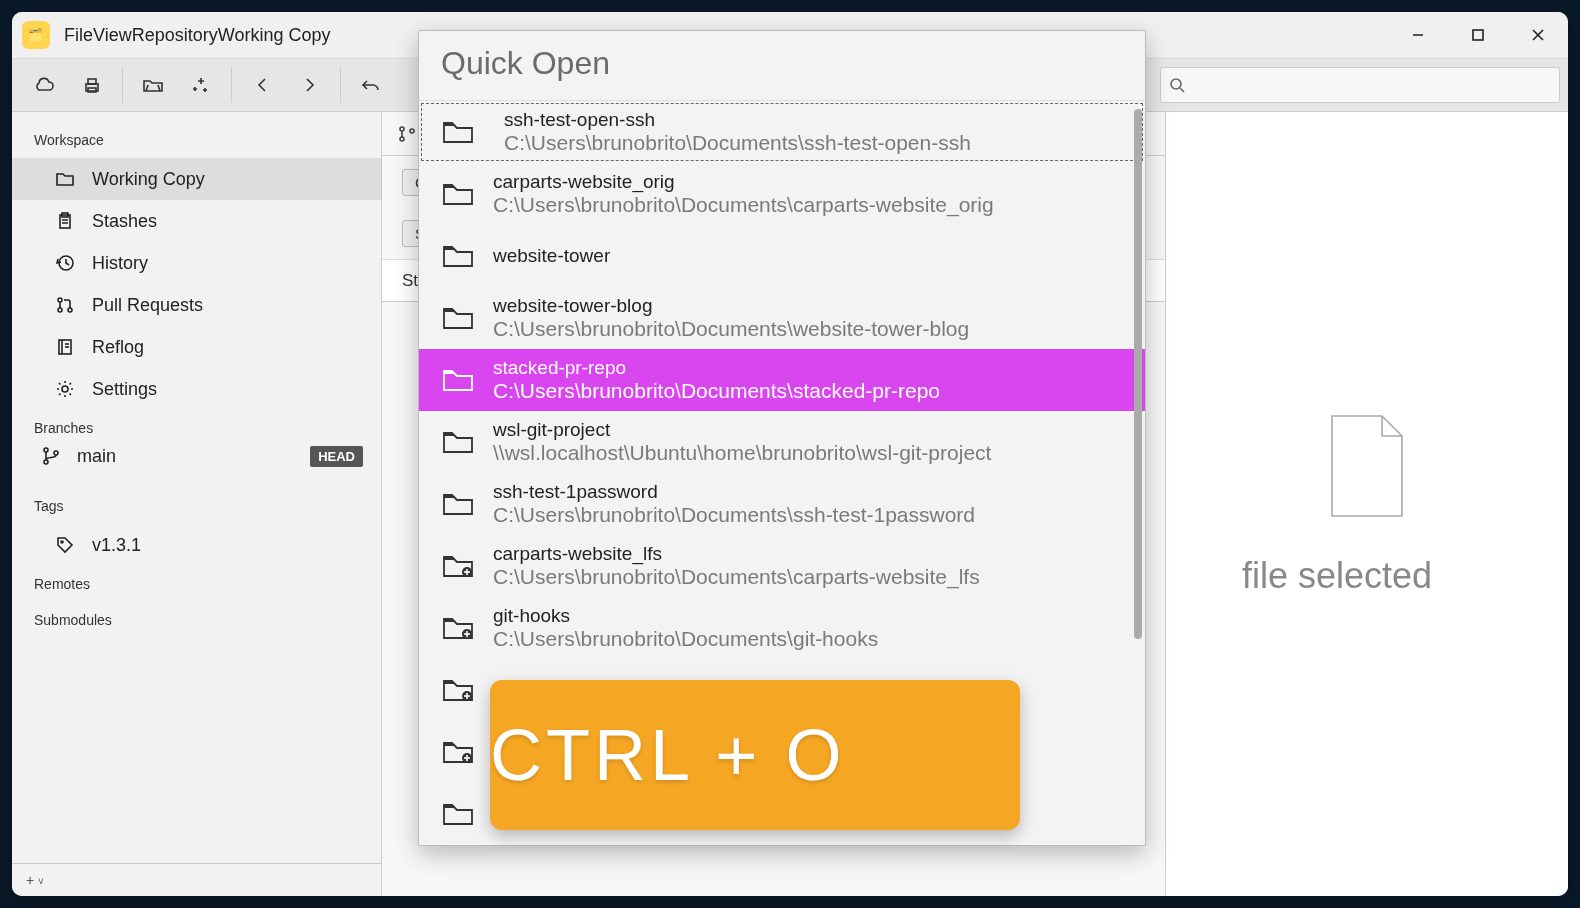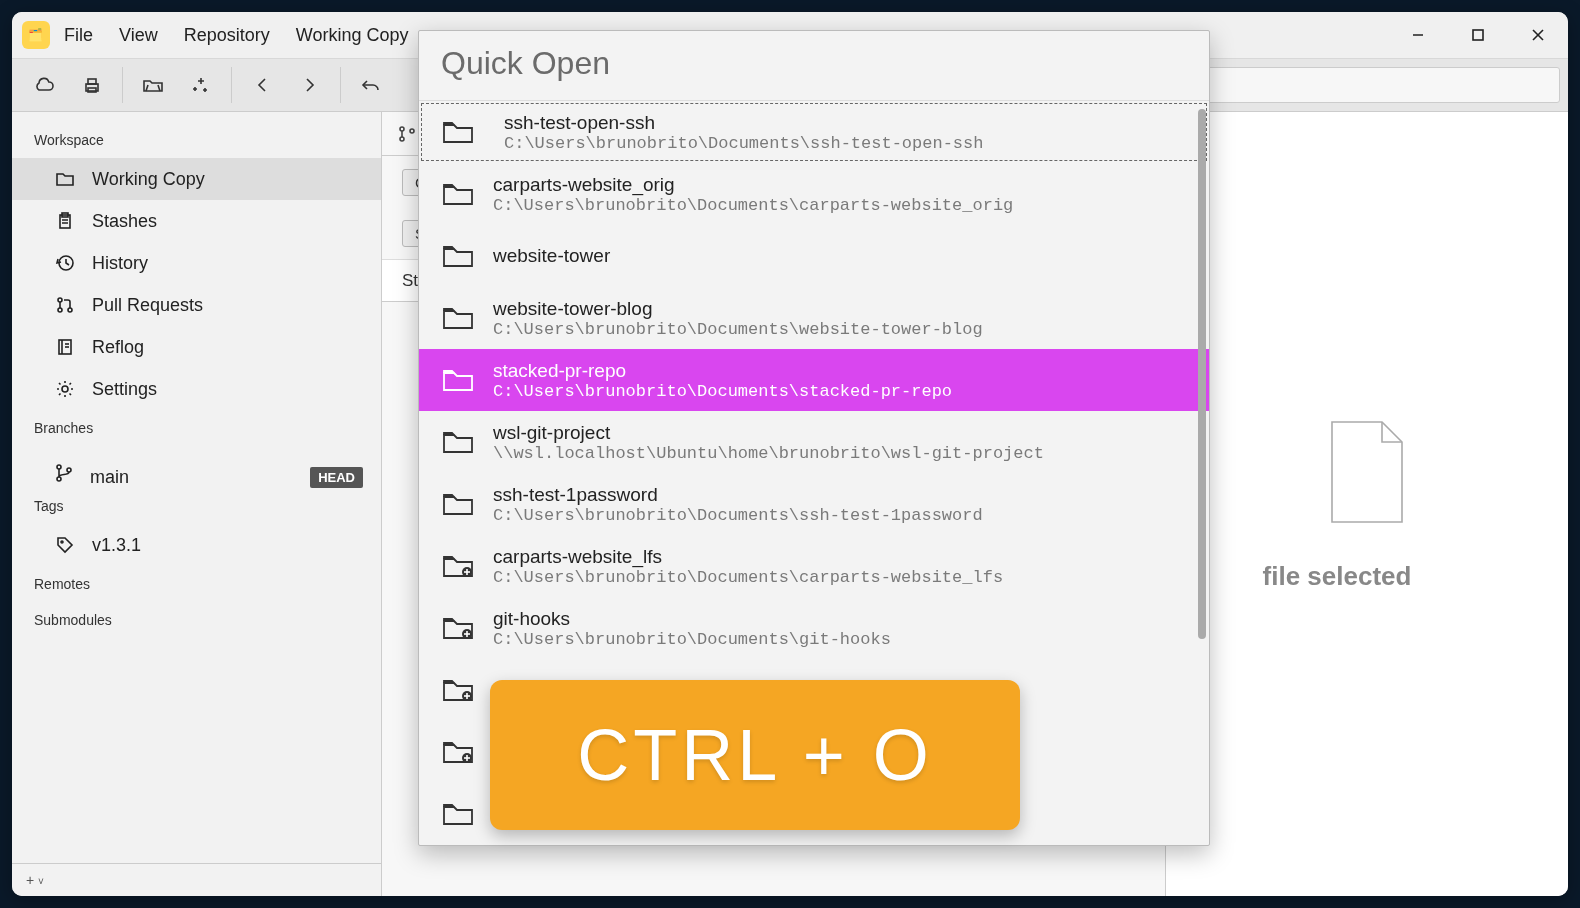--- a/index.html
+++ b/index.html
@@ -33,21 +33,21 @@
     padding: 0 0 0 10px;
   }
   .app-icon {
     width: 28px; height: 28px;
     background: #FFD54F;
     border-radius: 6px;
     display: flex; align-items: center; justify-content: center;
     font-size: 12px;
     margin-right: 14px;
   }
-  .menu { display: flex; gap: 26px; font-size: 18px; color: #222; }
+  .menu { display: flex; font-size: 18px; color: #222; }
   .menu-item { cursor: default; }
   .window-controls { margin-left: auto; display: flex; }
   .wctrl {
     width: 60px; height: 46px;
     display: flex; align-items: center; justify-content: center;
     font-size: 16px; color: #222;
   }
   .wctrl svg { width: 14px; height: 14px; }
 
   
@@ -99,23 +99,23 @@
   .sb-item {
     display: flex; align-items: center;
     height: 42px;
     padding: 0 18px 0 42px;
     font-size: 18px; color: #222;
     gap: 16px;
   }
   .sb-item.active { background: #ddd; }
   .sb-item .icon { width: 22px; display: flex; justify-content: center; }
   .sb-branch {
-    display: flex; align-items: flex-end;
+    display: flex; align-items: flex-start;
     height: 42px;
-    padding: 0 18px 0 42px;
+    padding: 0 18px 0 29px;
     font-size: 18px; color: #222;
     gap: 16px;
   }
   .head-badge {
     background: #555; color: #fff;
     font-size: 13px; font-weight: 600;
     padding: 3px 8px; border-radius: 2px;
     margin-left: auto;
   }
   .sidebar-footer {
@@ -164,27 +164,27 @@
   
   .right-panel {
     width: 402px;
     background: #fff;
     display: flex; align-items: center; justify-content: center;
     flex-direction: column;
     color: #888;
     gap: 30px;
   }
   .file-placeholder svg { width: 90px; height: 110px; }
-  .no-file-text { font-size: 26px; color: #888; position: relative; left: -30px; font-weight: bold; }
+  .no-file-text { font-size: 36px; color: #888; position: relative; left: -30px; }
 
   
   .quick-open {
     position: absolute;
     left: 418px; top: 30px;
-    width: 792px;
+    width: 728px;
     background: #f3f3f3;
     border: 1px solid #bbb;
     border-radius: 2px;
     box-shadow: 0 8px 24px rgba(0,0,0,0.25);
     z-index: 50;
     display: flex; flex-direction: column;
   }
   .qo-title {
     font-size: 32px; color: #6b6b6b;
     padding: 14px 22px 18px 22px;
@@ -199,33 +199,33 @@
     display: flex; align-items: center;
     gap: 18px;
     padding: 8px 20px 8px 22px;
     min-height: 62px;
   }
   .repo-item.focused { outline: 1px dashed #666; outline-offset: -3px; gap: 29px; }
   .repo-item.selected { background: #d946ef; color: #fff; }
   .repo-item .folder-icon { width: 34px; height: 28px; flex-shrink: 0; }
   .repo-text { display: flex; flex-direction: column; gap: 0; }
   .repo-name { font-size: 19px; color: #222; }
-  .repo-path { font-size: 17px; color: #7a7a7a; font-family: Liberation Mono, monospace; }
+  .repo-path { font-size: 21px; color: #7a7a7a; }
   .repo-item.selected .repo-name,
   .repo-item.selected .repo-path { color: #fff; }
   .scroll-thumb { position: absolute; right: 3px; top: 8px; width: 8px; height: 530px; background: #aaa; border-radius: 4px; }
 
   
   .shortcut-overlay {
     position: absolute;
     left: 490px; top: 680px;
     width: 530px; height: 150px;
     background: #F5A623;
     border-radius: 12px;
-    display: flex; align-items: center; justify-content: center;
+    display: flex; align-items: center; justify-content: flex-start;
     z-index: 60;
     box-shadow: 0 6px 16px rgba(0,0,0,0.25);
   }
   .shortcut-text {
     font-size: 72px; font-weight: 400; color: #fff;
     letter-spacing: 4px;
     text-shadow: 0 2px 4px rgba(0,0,0,0.15);
   }
 
   svg { stroke: currentColor; fill: none; stroke-width: 1.6; }

